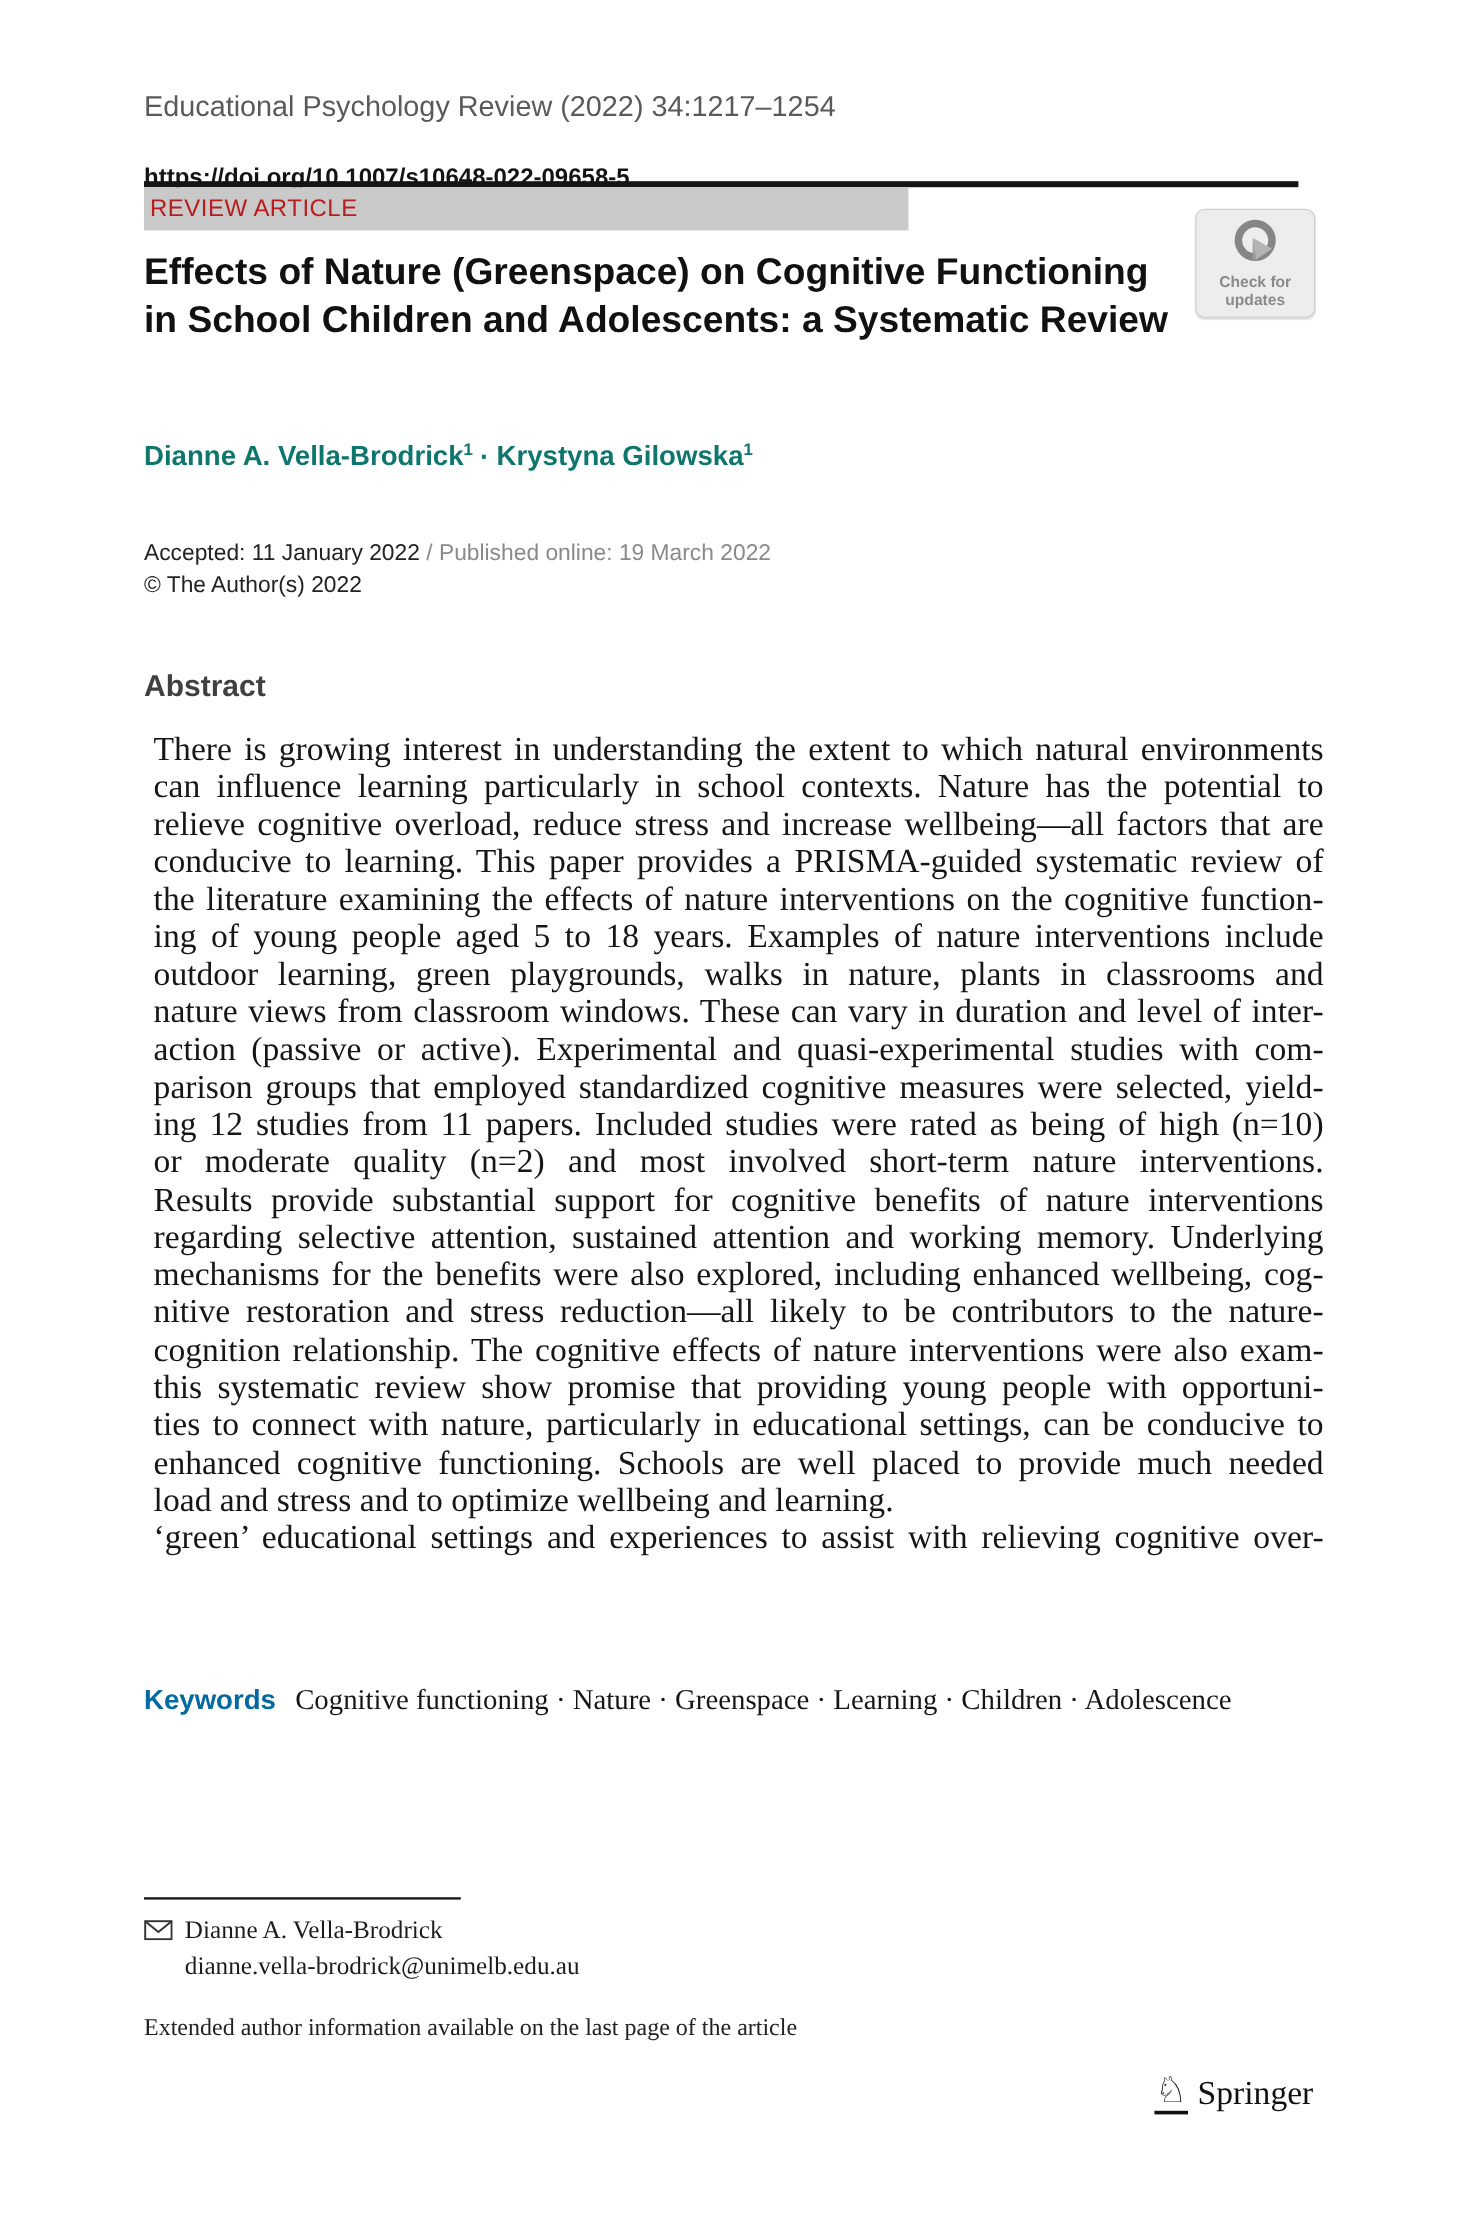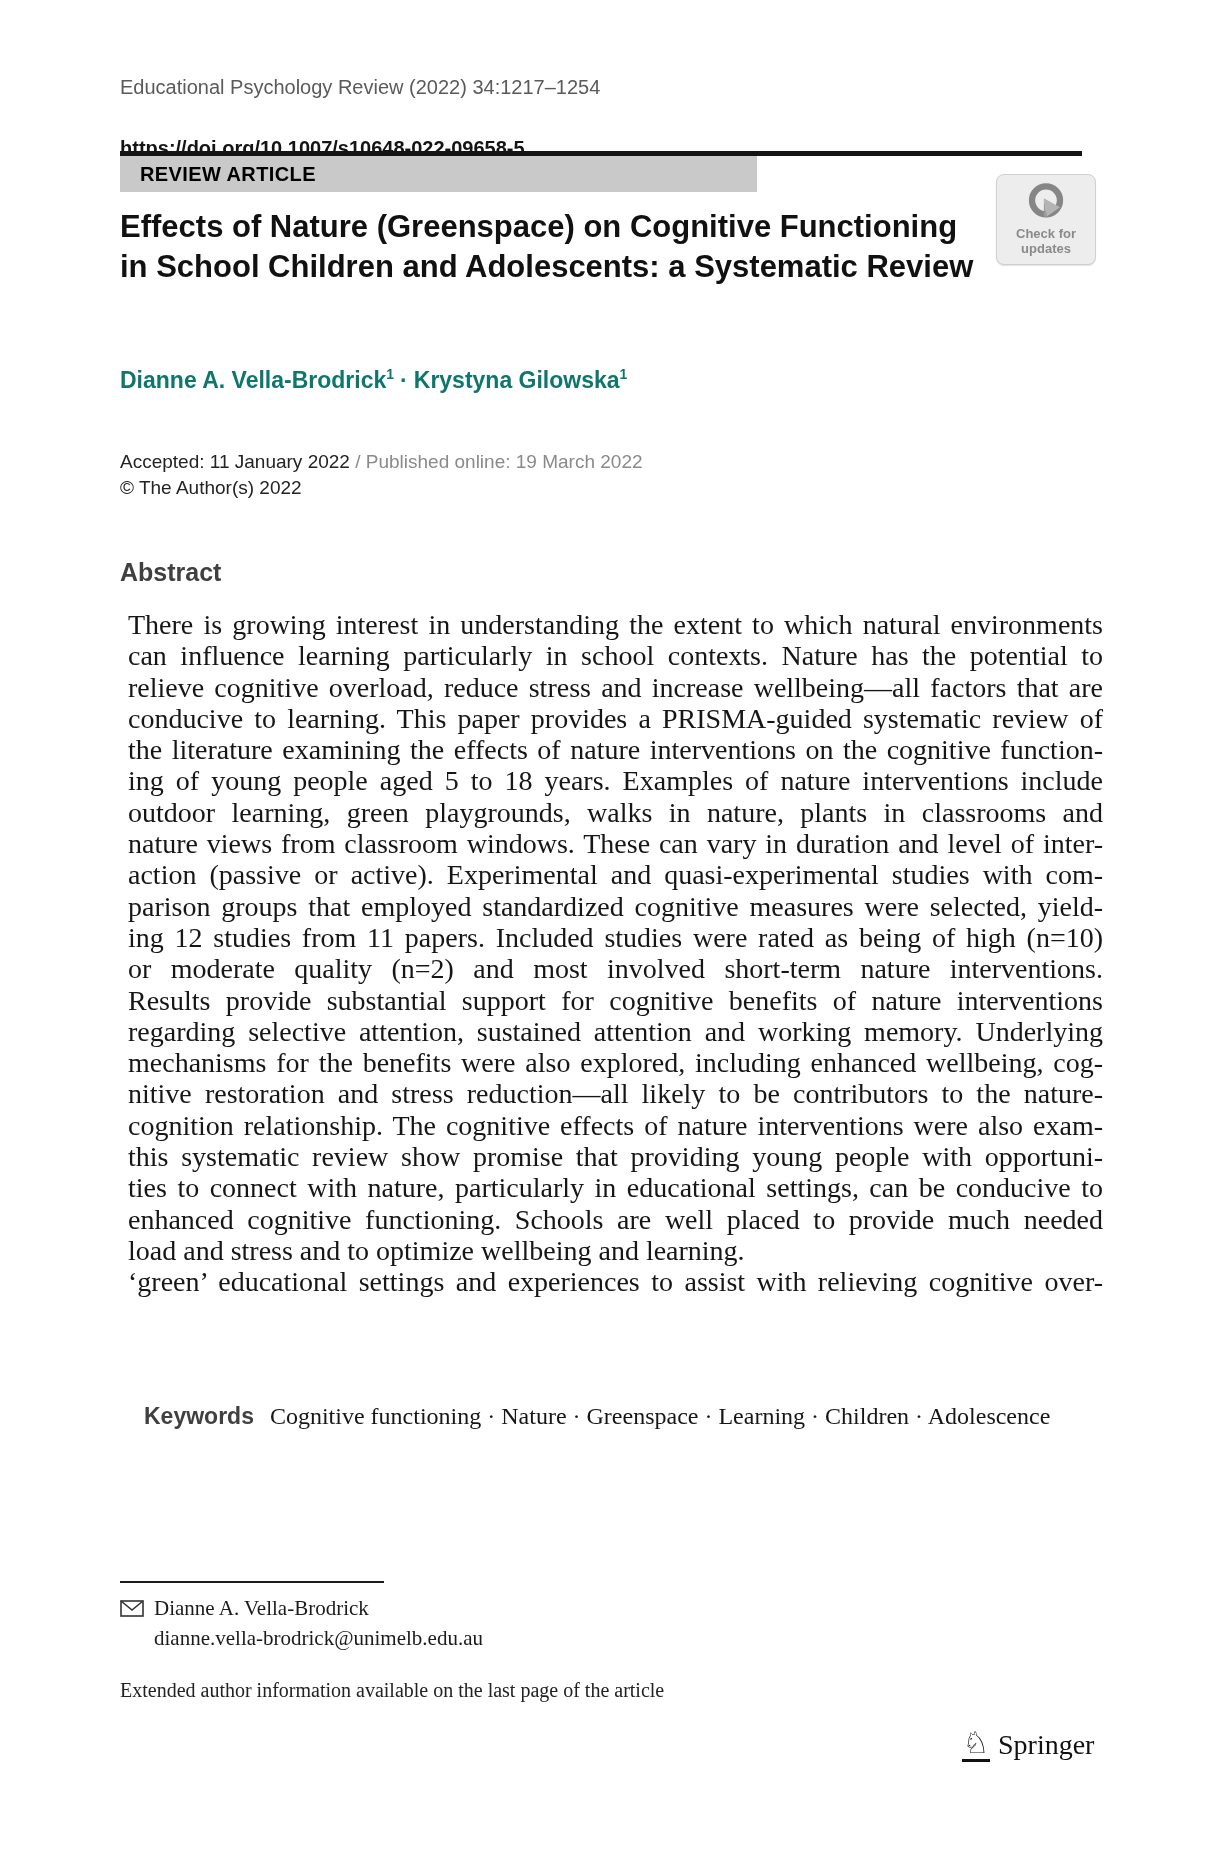--- a/index.html
+++ b/index.html
@@ -2,26 +2,26 @@
 <html><head>
 <meta charset="utf-8">
 <style>
   html,body { margin:0; padding:0; background:#ffffff; }
   .page {
     position:relative; width:1221px; height:1851px; background:#ffffff;
     font-family:"Liberation Sans", sans-serif; color:#141414; overflow:hidden;
   }
   .abs { position:absolute; }
 
-  .journal-line { left:120px; top:76px; font-size:20px; color:#5a5a5a; }
+  .journal-line { left:120px; top:76px; font-size:24px; color:#5a5a5a; }
   .doi-line     { left:120px; top:101px; font-size:20px; font-weight:600; color:#141414;margin-top:36px; }
 
   .top-rule { left:120px; top:151px; width:962px; height:5px; background:#141414; }
   .banner   { left:120px; top:156px; width:637px; height:36px; background:#c9c9c9; }
-  .banner-label { display:block; padding:7px 0 0 20px; font-size:20px; font-weight:bold; letter-spacing:0.4px; color:#000000; }
+  .banner-label { display:block; padding:7px 0 0 5px; font-size:20px; font-weight:normal; letter-spacing:0.4px; color:#b91c1c; }
 
   .badge {
     left:996px; top:174px; width:98px; height:89px; background:#ededed;
     border:1px solid #d0d0d0; border-radius:8px; text-align:center; cursor:pointer;
     box-shadow:0 1px 1px rgba(0,0,0,0.12);
   }
   .badge svg { margin-top:5px; }
   .badge-text { font-size:13px; line-height:15px; font-weight:bold; color:#8a8a8a; margin-top:0px; }
 
   .title { left:120px; top:207px; width:980px; font-size:31px; line-height:40px; font-weight:bold; color:#111111; }
@@ -36,21 +36,21 @@
   .abstract-heading { left:120px; top:558px; font-size:25px; font-weight:bold; color:#404040; }
 
   .abstract-text {
     left:128px; top:609px; width:975px;
     font-family:"Liberation Serif", serif; font-size:28px; line-height:31.3px; color:#161616;
   }
   .abs-line { text-align:justify; text-align-last:justify; white-space:normal; }
   .abs-line.last { text-align-last:left; }
 
   .keywords { left:120px; top:1398px; width:975px; font-family:"Liberation Serif", serif; font-size:24px; line-height:37px; color:#161616; }
-  .kw-label { font-family:"Liberation Sans", sans-serif; font-size:23px; font-weight:bold; margin-right:16px; color:#404040;margin-left:24px; }
+  .kw-label { font-family:"Liberation Sans", sans-serif; font-size:23px; font-weight:bold; margin-right:16px; color:#0369a1; }
 
   .foot-rule { left:120px; top:1581px; width:264px; height:2px; background:#1b1b1b; }
   .foot-author { left:120px; top:1596px; font-family:"Liberation Serif", serif; font-size:21px; color:#1b1b1b; }
   .foot-author .env { display:inline-block; width:24px; margin-right:10px; vertical-align:-2px; }
   .foot-email { left:154px; top:1626px; font-family:"Liberation Serif", serif; font-size:21px; color:#1b1b1b; }
   .foot-note  { left:120px; top:1679px; font-family:"Liberation Serif", serif; font-size:20px; color:#222222; }
 
   .springer { left:962px; top:1728px; font-family:"Liberation Serif", serif; font-size:28px; color:#111111; display:flex; align-items:center; gap:8px; }
   .knight-wrap { display:inline-block; text-align:center; }
   .knight { font-family:"DejaVu Sans", sans-serif; font-size:30px; line-height:30px; display:block; }

